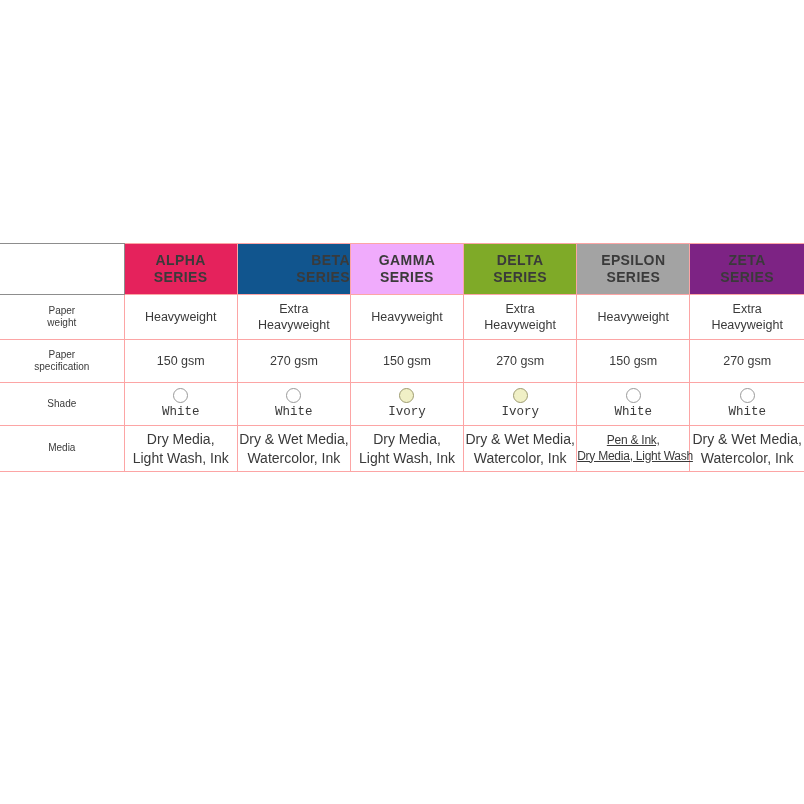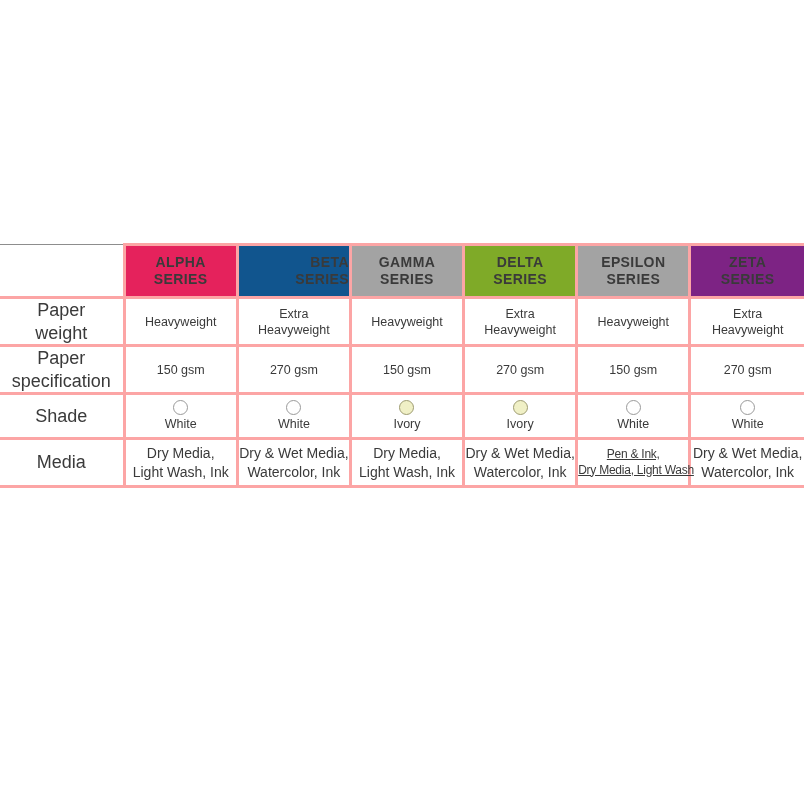--- a/index.html
+++ b/index.html
@@ -25,21 +25,21 @@
   #comparison-table {
     position: absolute;
     left: 0;
     top: 243px;
     width: 804px;
     border-collapse: collapse;
     table-layout: fixed;
   }
 
   #comparison-table td {
-    border: 3px solid #fca5a5;
+    border: 1px solid #fca5a5;
     padding: 0;
     vertical-align: middle;
     text-align: center;
     color: #3a3a3a;
     background: #ffffff;
   }
   
   #comparison-table tr > td:first-child { border-left: none; }
   #comparison-table tr > td:last-child  { border-right: none; }
 
@@ -61,21 +61,21 @@
     text-transform: uppercase;
     padding: 0 2px;
   }
   .series-head .nm { display: block; }
   .series-head .sb { display: block; }
 
   
   .row-label {
     text-align: left;
     padding-left: 10px;
-    font-size: 18px;
+    font-size: 10px;
     line-height: 1.25;
     color: #3a3a3a;
   }
   .cell {
     font-size: 12.5px;
     line-height: 1.28;
     padding: 3px 4px;
     white-space: nowrap;
   }
   .r-weight td { height: 44px; }
@@ -95,20 +95,21 @@
     text-decoration: underline;
   }
 
   
   .shade-wrap {
     display: flex;
     flex-direction: column;
     align-items: center;
     justify-content: center;
     gap: 2px;
+    font-family: Liberation Mono, monospace;
   }
   .swatch {
     width: 15px;
     height: 15px;
     border-radius: 50%;
     box-sizing: border-box;
   }
   .swatch.white { background: #ffffff; border: 1px solid #9a9a9a; }
   .swatch.ivory { background: #f0f0c6; border: 1px solid #9e9c72; }
   .shade-label { font-size: 12.5px; line-height: 1.2; }
@@ -134,21 +135,21 @@
       <td class="hdr-blank"></td>
 
       <td class="series-head" style="background: rgb(229, 34, 92);">
         <span class="nm">ALPHA</span>
         <span class="sb">SERIES</span>
       </td>
       <td class="series-head" style="background: rgb(17, 85, 142); text-align: right;">
         <span class="nm">BETA</span>
         <span class="sb">SERIES</span>
       </td>
-      <td class="series-head" style="background: #a3a3a3;">
+      <td class="series-head" style="background: #f0abfc;">
         <span class="nm">GAMMA</span>
         <span class="sb">SERIES</span>
       </td>
       <td class="series-head" style="background: rgb(127, 170, 40);">
         <span class="nm">DELTA</span>
         <span class="sb">SERIES</span>
       </td>
       <td class="series-head" style="background: #a3a3a3;">
         <span class="nm">EPSILON</span>
         <span class="sb">SERIES</span>

